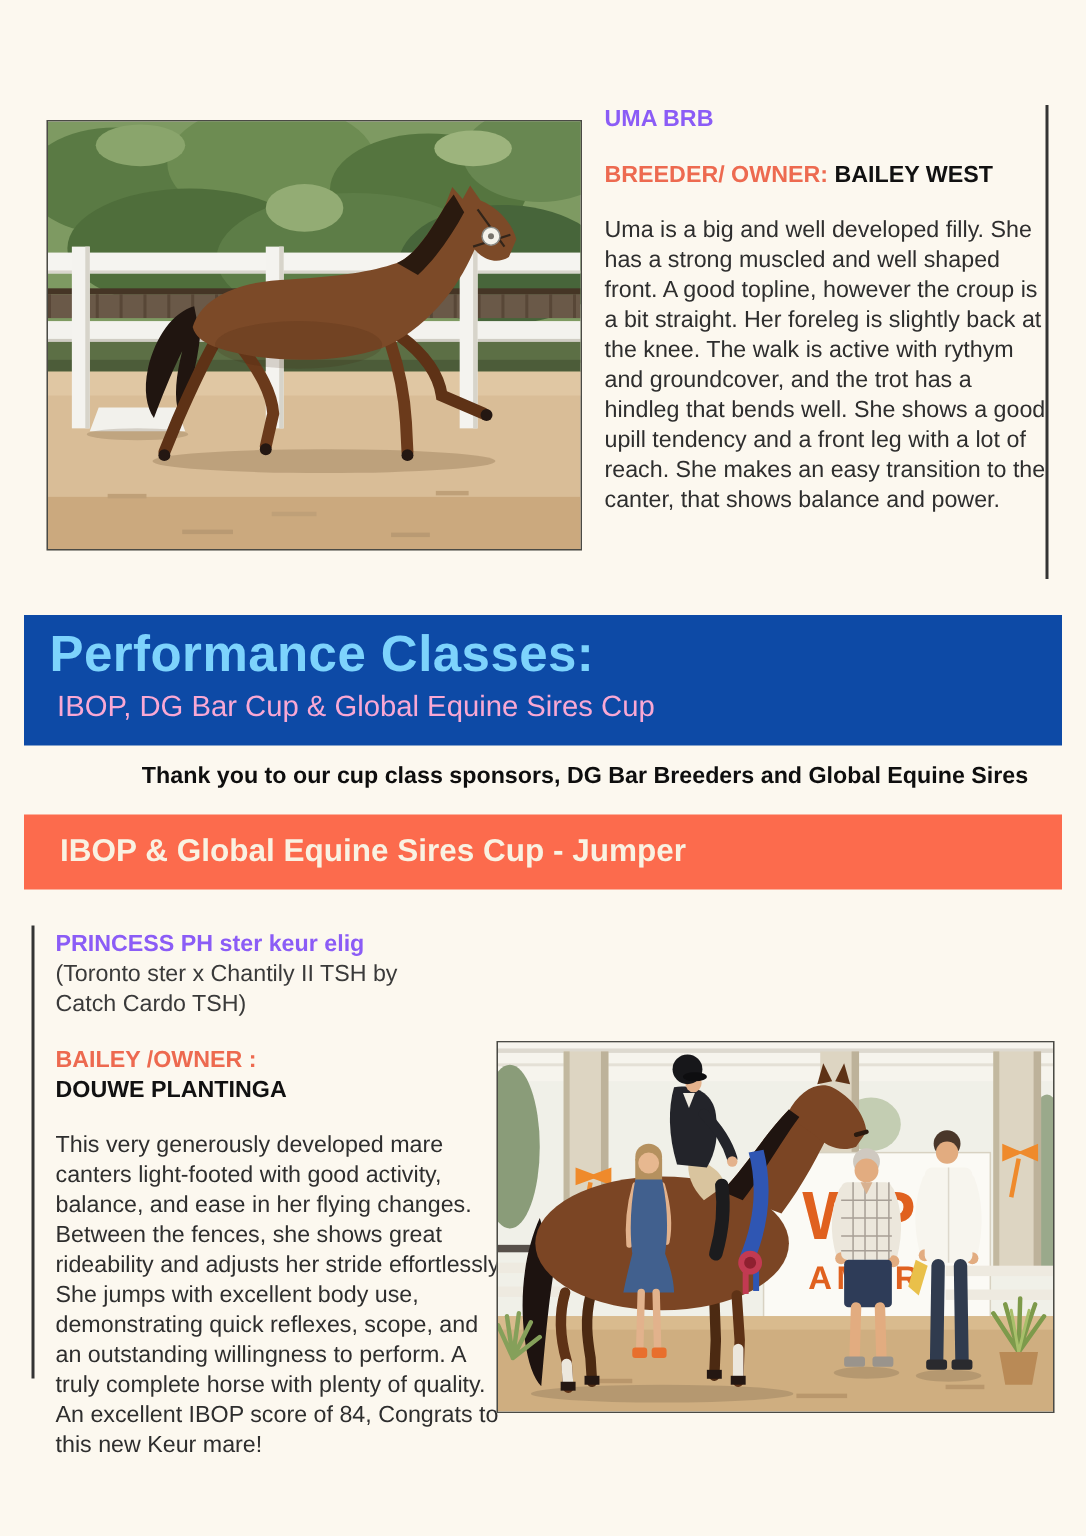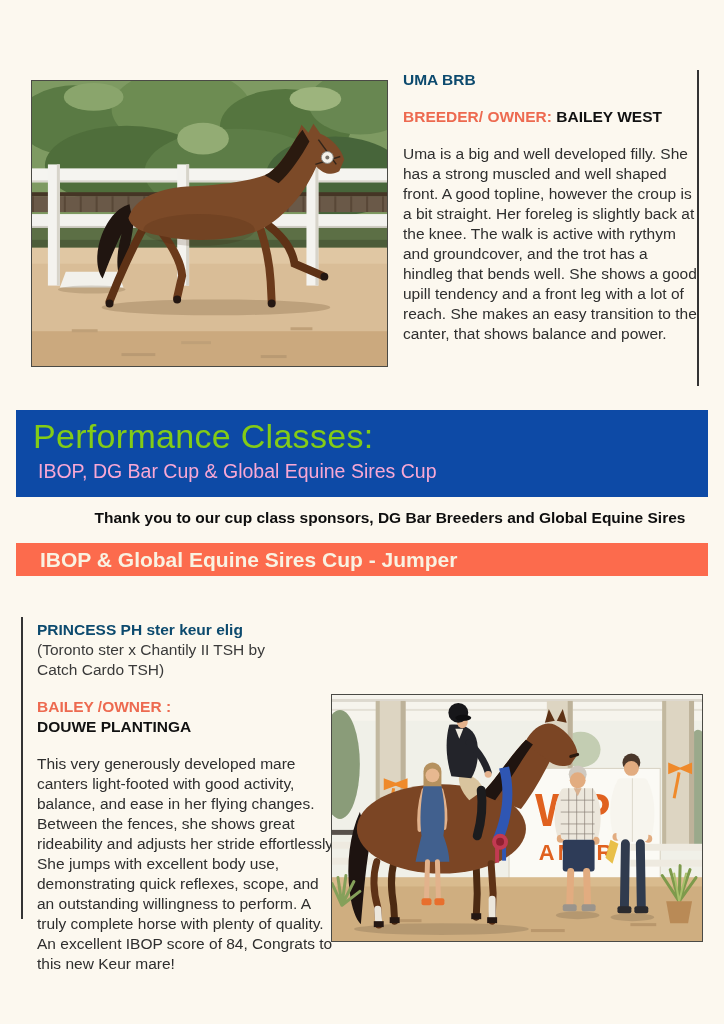--- a/index.html
+++ b/index.html
@@ -8,50 +8,50 @@
     background:#fcf8ef; font-family:"Liberation Sans", sans-serif; color:#2b2b2b;
   }
   .photo { position:absolute; border:1.5px solid #4a4a45; box-sizing:border-box; background:#e9e5d9; }
   .photo svg { display:block; width:100%; height:100%; }
   .uma-photo { left:31px; top:80px; width:357px; height:287px; }
   .princess-photo { left:331px; top:694px; width:372px; height:248px; }
 
   .textblock { position:absolute; font-size:15.5px; line-height:20px; color:#2e2e2e; }
   .uma-text { left:403px; top:70px; width:296px; }
   .princess-text { left:37px; top:620px; width:302px; }
-  .block-title { font-weight:bold; color:#0c4a6e; }
+  .block-title { font-weight:bold; color:#8b5cf6; }
   .pedigree { color:#3a3a3a; }
   .princess-text .pedigree { width:252px; }
   .breeder-line { margin-top:17px; font-weight:bold; color:#111; }
   .breeder-label { color:#ed6a50; }
   .breeder-name { color:#111; }
   .desc { margin-top:17px; }
 
   .vrule { position:absolute; width:2px; background:#343434; }
   .vrule-uma { left:697px; top:70px; height:316px; }
   .vrule-princess { left:21px; top:617px; height:302px; }
 
   .banner-blue {
     position:absolute; left:16px; top:410px; width:692px; height:87px;
     background:#0d4aa6; box-sizing:border-box; padding:7px 0 0 17px;
   }
   .banner-blue .banner-title {
-    margin:0; color:#84cc16; font-size:34px; line-height:38px; font-weight:normal; letter-spacing:0.3px;
+    margin:0; color:#7dd3fc; font-size:34px; line-height:38px; font-weight:bold; letter-spacing:0.3px;
   }
   .banner-blue .banner-sub {
     margin-top:5px; padding-left:5px; color:#f9a8d4; font-size:19.5px; font-weight:normal;
   }
 
   .sponsor-note {
     position:absolute; left:0; top:509px; width:100%; text-align:center;
     font-size:15.5px; font-weight:bold; color:#0e0e0e;padding-left:28px;
   }
 
   .banner-orange {
-    position:absolute; left:16px; top:543px; width:692px; height:33px;
+    position:absolute; left:16px; top:543px; width:692px; height:50px;
     background:#fc6b4d; color:#f9f2e2; font-size:21px; font-weight:bold;
     display:flex; align-items:center; padding-left:24px; box-sizing:border-box;
   }
 </style>
 </head>
 <body>
 
 <div class="page">
 
   <figure class="photo uma-photo" style="margin:0;">

